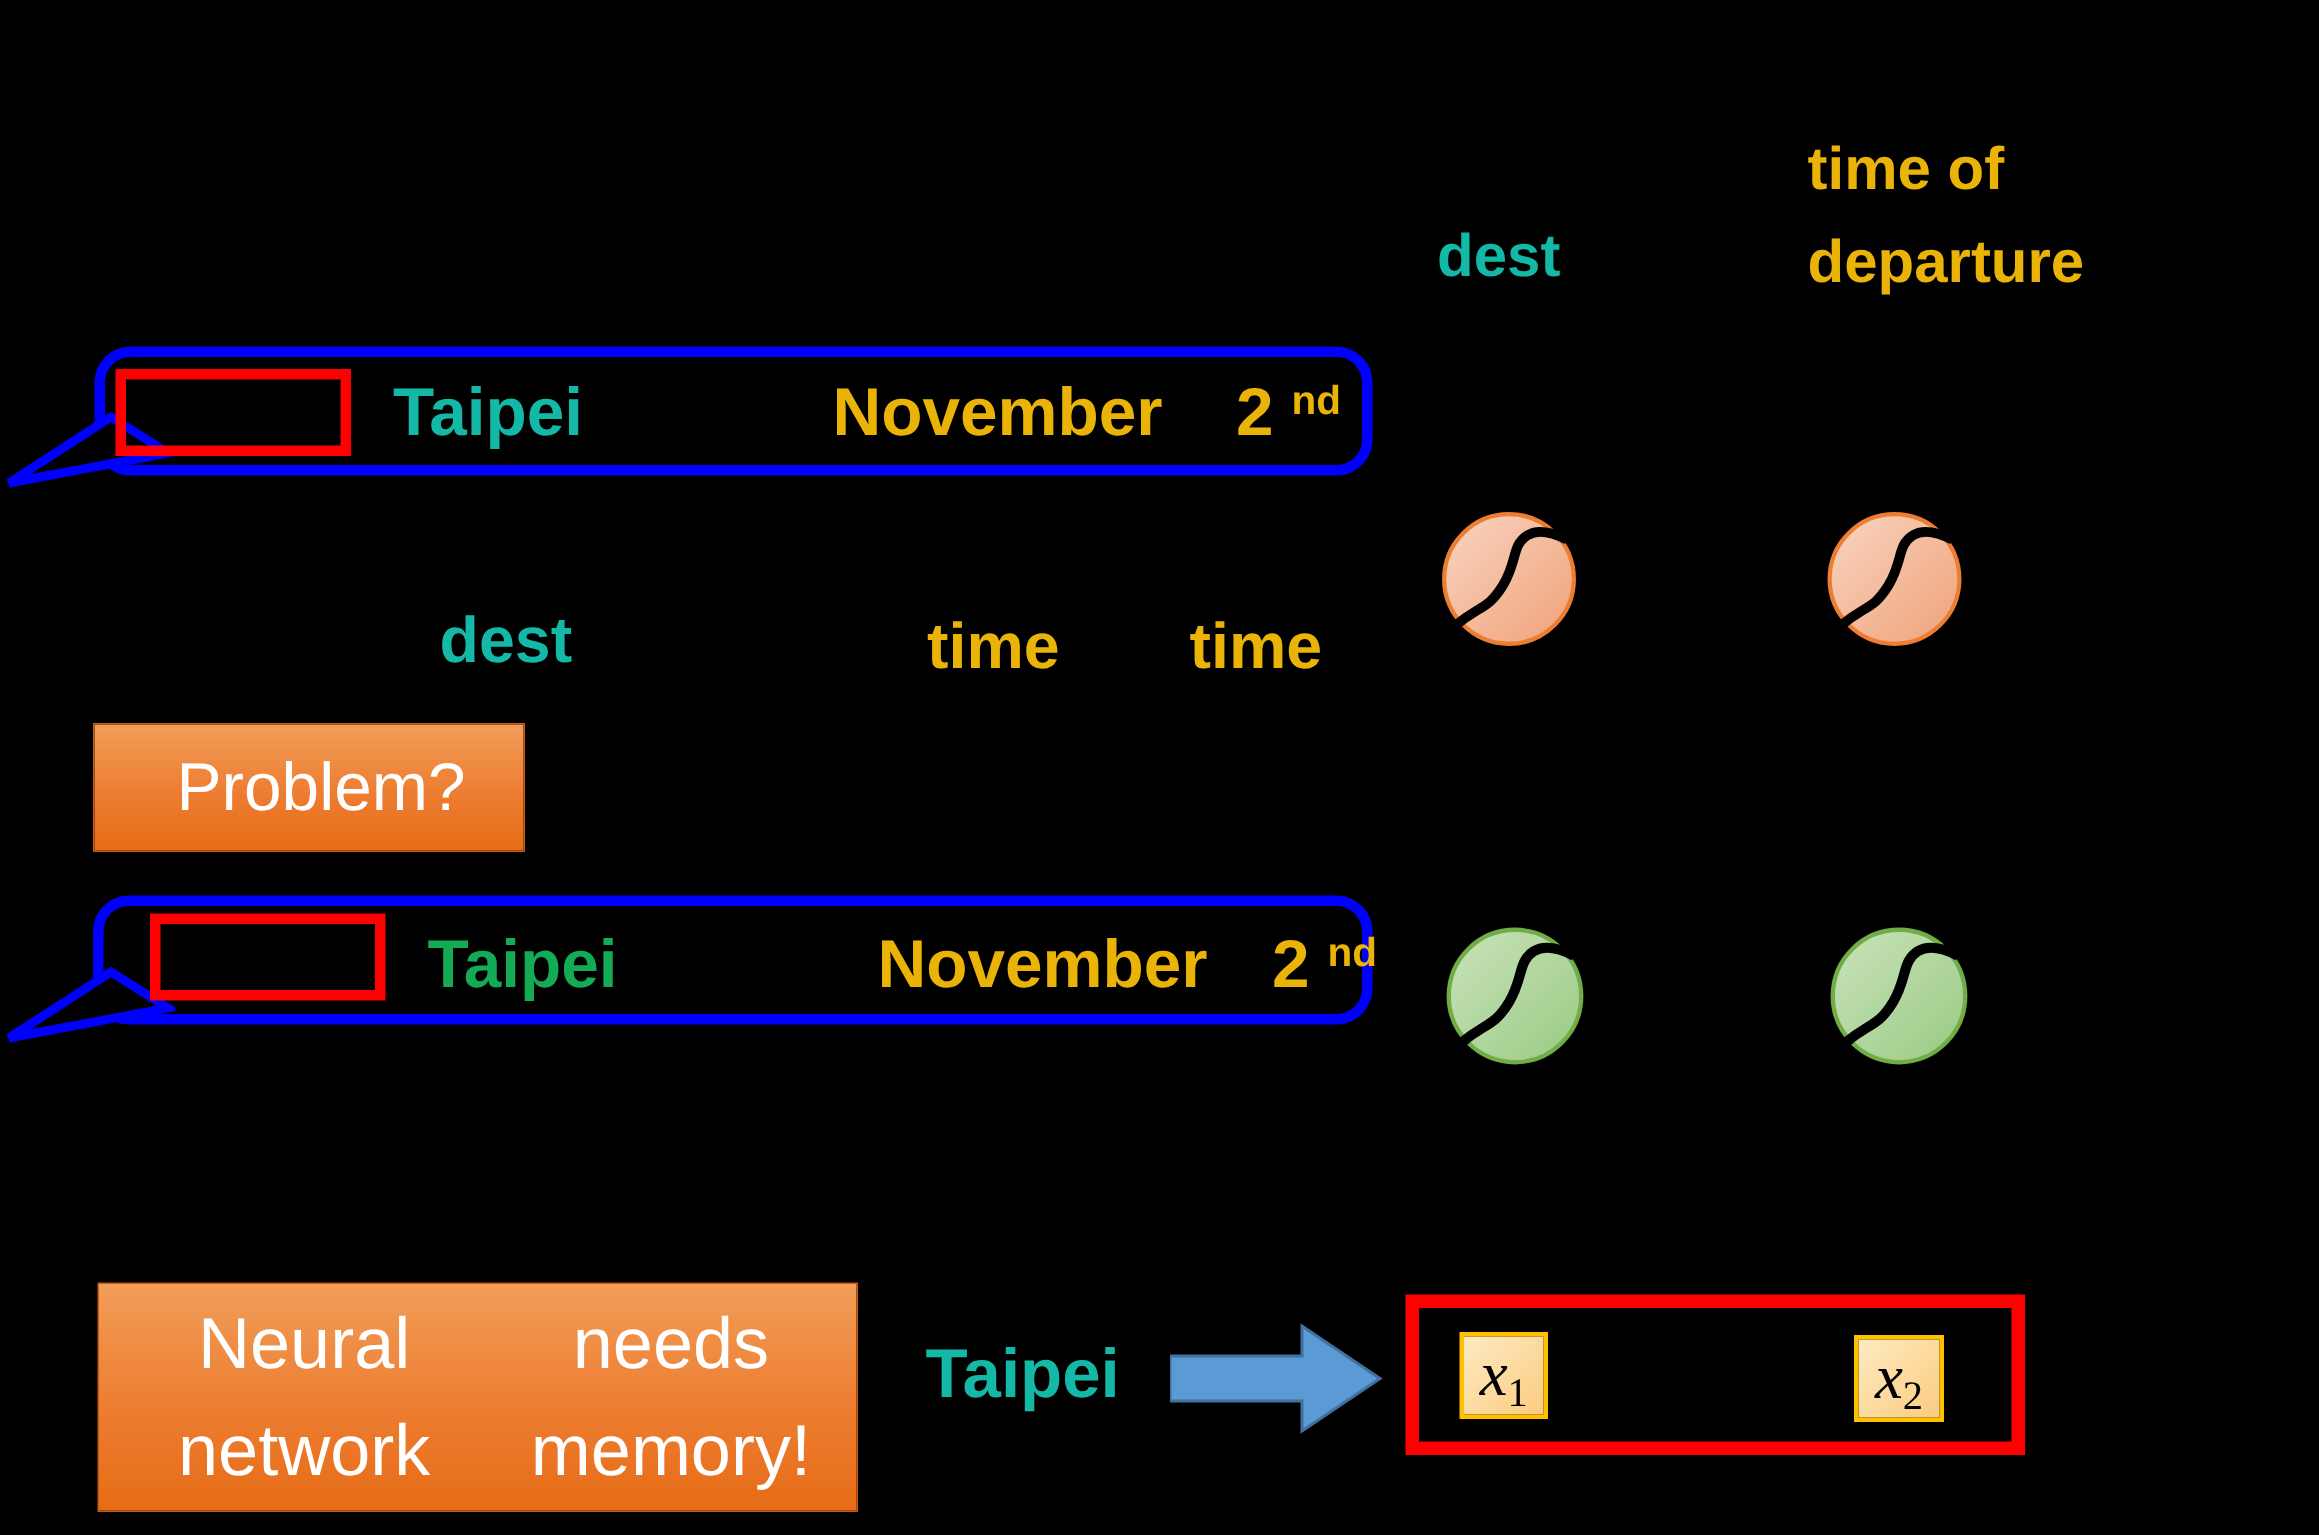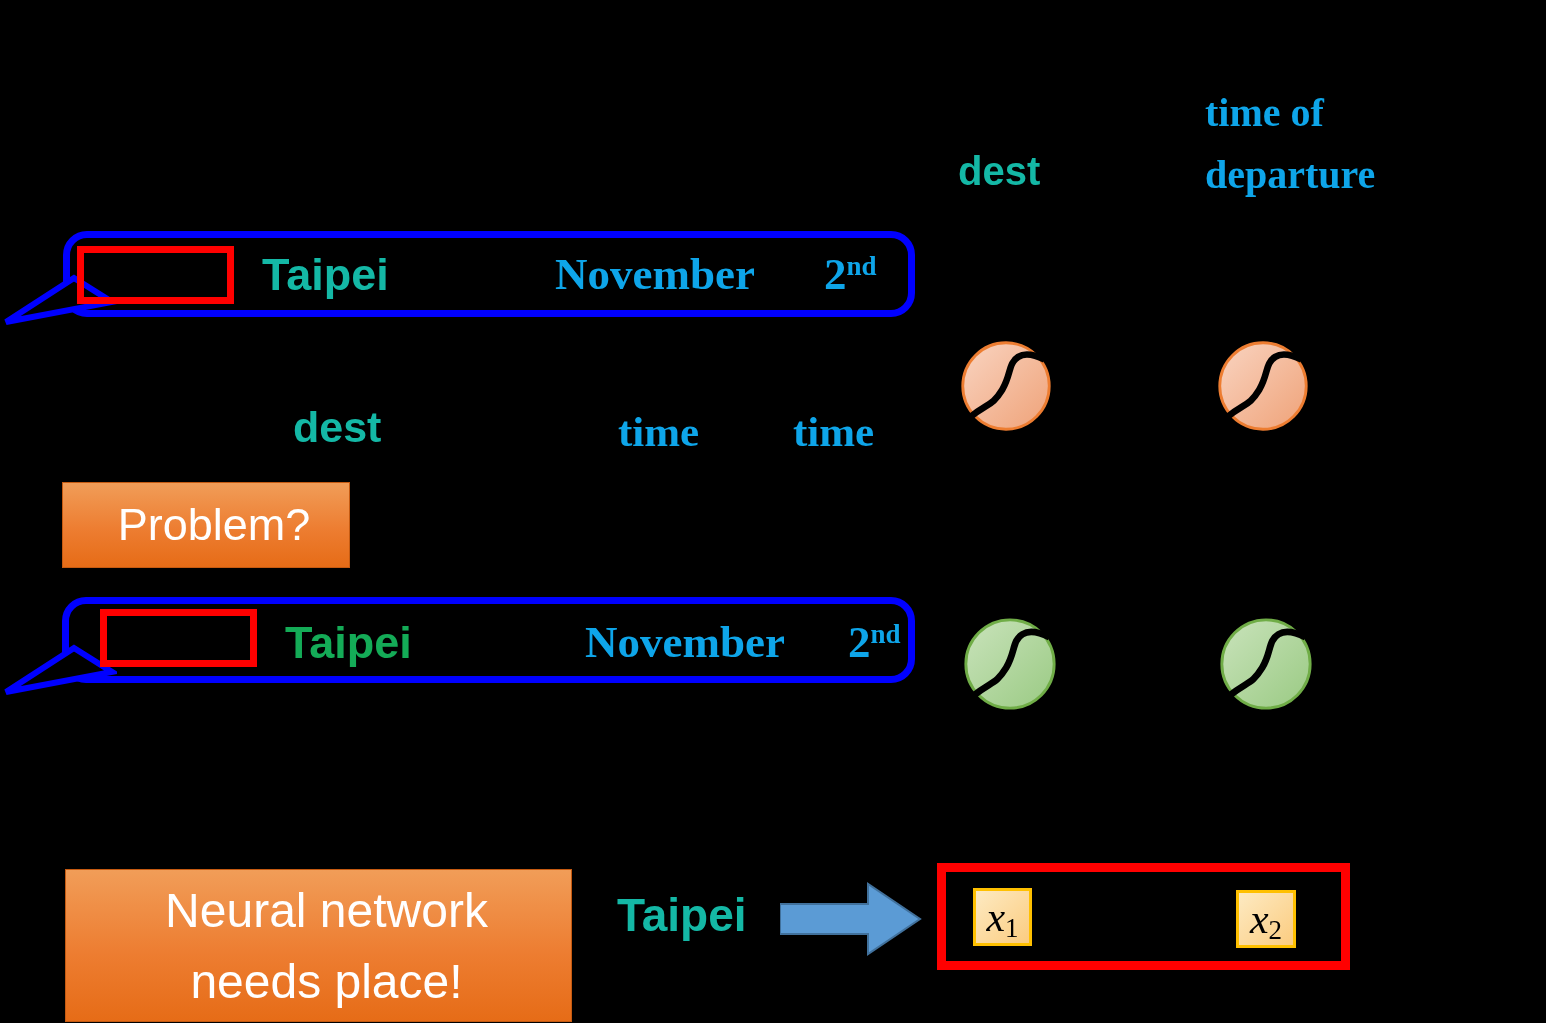--- a/index.html
+++ b/index.html
@@ -2,41 +2,41 @@
 <html><head>
 <meta charset="utf-8">
 <style>
   html,body{margin:0;padding:0;background:#000;}
   .slide{
     position:relative;width:1546px;height:1023px;background:#000;
     font-family:"Liberation Sans",sans-serif;overflow:hidden;
   }
   .lbl{position:absolute;font-weight:bold;white-space:nowrap;}
   .red{color:#14b8a6;}
-  .blue{color:#0ea5e9;font-family:Liberation Serif, serif;}
+  .blue{color:#eab308;}
   .green{color:#14ab57;}
   .toplbl{font-size:40px;line-height:62px;}
   .bubble{
     position:absolute;border:7px solid #0000ff;border-radius:24px;
     background:transparent;box-sizing:border-box;
   }
   .hiddenword{
     position:absolute;border:7px solid #ff0000;box-sizing:border-box;background:transparent;
   }
   .sent{position:absolute;font-size:45px;font-weight:bold;white-space:nowrap;line-height:1;}
-  .sent sup{font-size:27px;vertical-align:14px;}
+  .sent sup{font-size:27px;vertical-align:14px;margin-left:12px;}
   .rowlbl{position:absolute;font-size:43px;font-weight:bold;line-height:1;}
   .obox{
     position:absolute;box-sizing:border-box;color:#ffffff;text-align:center;
     background:linear-gradient(180deg,#f19d58 0%,#ed7d31 55%,#e66c17 100%);
     border:1px solid #c55a11;
     padding-left:16px;
   }
   .problem{font-size:45px;display:flex;align-items:center;justify-content:center;}
-  .memory{font-size:48px;line-height:71px;display:flex;flex-direction:column;align-items:center;justify-content:center;margin-top:14px;}
+  .memory{font-size:48px;line-height:71px;display:flex;flex-direction:row;align-items:center;}
   .resultbox{position:absolute;border:9px solid #ff0000;box-sizing:border-box;}
   .xbox{
     position:absolute;box-sizing:border-box;border:3px solid #ffc000;
     background:linear-gradient(135deg,#fdeac2 0%,#fbcc80 100%);
     display:flex;align-items:center;justify-content:center;
     font-family:"Liberation Serif",serif;color:#000;
   }
   .xbox .var{font-style:italic;font-size:42px;line-height:1;}
   .xbox .sub{font-size:27px;line-height:1;margin-top:22px;}
   .node{position:absolute;}
@@ -73,21 +73,21 @@
     <polygon points="72,6 4,50 110,30" fill="#000000" stroke="#0000ff" stroke-width="6"></polygon>
   </svg>
   <div class="hiddenword" style="left:100px;top:609px;width:157px;height:58px;"></div>
   <div class="sent green" style="left:285px;top:620px;">Taipei</div>
   <div class="sent blue" style="left:585px;top:620px;">November</div>
   <div class="sent blue" style="left:848px;top:620px;"><span>2</span><sup>nd</sup></div>
 
 
   <div class="obox memory" style="left:65px;top:855px;width:507px;height:153px;">
     <span>Neural network</span>
-    <span>needs place!</span>
+    <span>needs memory!</span>
   </div>
 
   <div class="lbl red" style="left:617px;top:888px;font-size:46px;">Taipei</div>
   <svg class="arrow" style="left:780px;top:880px;" width="142" height="78" viewBox="0 0 142 78">
     <polygon points="0,24 88,24 88,4 140,39 88,74 88,54 0,54" fill="#5b9bd5" stroke="#41719c" stroke-width="2"></polygon>
   </svg>
   <div class="resultbox" style="left:937px;top:863px;width:413px;height:107px;"></div>
   <div class="xbox" style="left:973px;top:888px;width:59px;height:58px;">
     <span class="var">x</span>
       <span class="sub">1</span>

